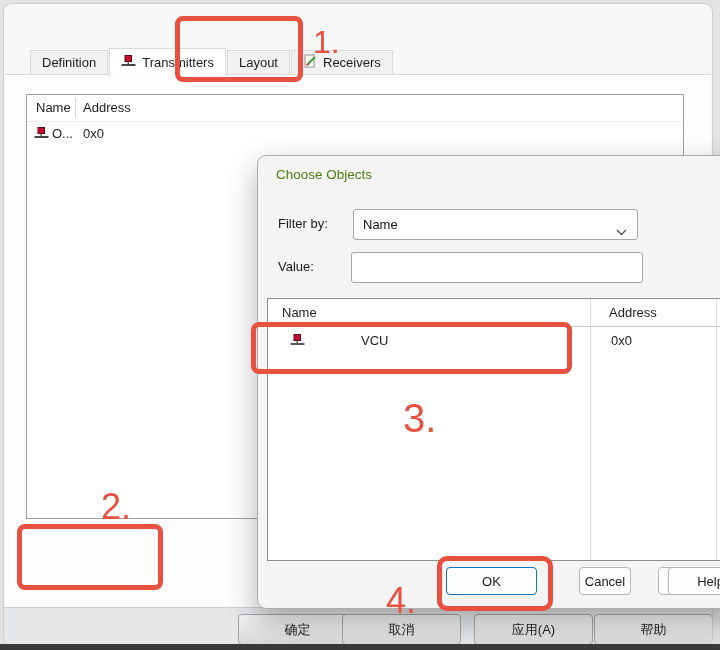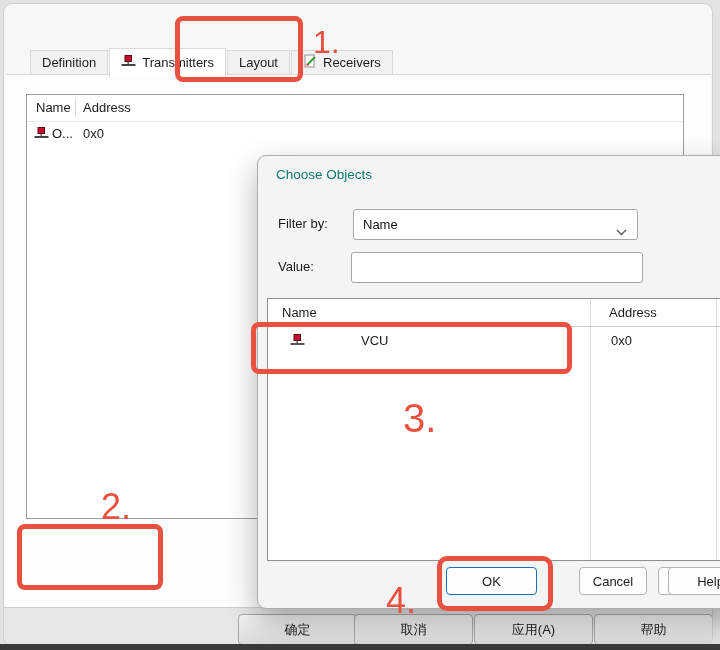--- a/index.html
+++ b/index.html
@@ -43,21 +43,21 @@
     border-top:1px solid #cfcfcf;}
   .cn-btn{position:absolute;top:6px;height:31px;width:119px;background:linear-gradient(#f5f5f5,#dadada);
     border:1px solid #a7a7a7;border-radius:4px;font-size:13px;color:#222;
     display:flex;align-items:center;justify-content:center;box-sizing:border-box;}
 
   .dark-bar{position:absolute;left:0;bottom:0;width:720px;height:6px;background:#3a3a3a;z-index:4;}
 
   
   .dialog{position:absolute;left:257px;top:155px;width:482px;height:452px;background:#f4f4f4;
     border:1px solid #adadad;border-radius:9px;box-shadow:0 12px 30px rgba(0,0,0,0.30);z-index:10;}
-  .dlg-title{position:absolute;left:18px;top:11px;font-size:13.5px;color:#0f766e;}
+  .dlg-title{position:absolute;left:18px;top:11px;font-size:13.5px;color:#4d7c0f;}
   .dlg-label{position:absolute;font-size:13px;color:#1a1a1a;}
   .lbl-filterby{left:20px;top:60px;}
   .lbl-value{left:20px;top:103px;}
   .combo{position:absolute;left:95px;top:53px;width:285px;height:31px;background:#fff;
     border:1px solid #a6a6a6;border-radius:3px;box-sizing:border-box;}
   .combo .combo-value{position:absolute;left:9px;top:7px;font-size:13px;color:#111;}
   .combo .chev{position:absolute;right:10px;top:12px;}
   .value-input{position:absolute;left:93px;top:96px;width:292px;height:31px;background:#fff;
     border:1px solid #a6a6a6;border-radius:3px;box-sizing:border-box;font-size:13px;padding:0 8px;
     font-family:"Liberation Sans",sans-serif;color:#111;}
@@ -71,21 +71,21 @@
   .dlg-list .vline{position:absolute;top:0;bottom:0;width:1px;background:#dcdcdc;}
   .dlg-list .lv-row{position:absolute;left:0;top:27px;height:30px;width:100%;font-size:13px;color:#1b1b1b;}
   .dlg-list .row-icon{position:absolute;left:22px;top:8px;}
   .dlg-list .row-name{position:absolute;left:46px;top:7px;margin-left:47px;}
   .dlg-list .row-addr{position:absolute;left:343px;top:7px;}
 
   .dlg-btn{position:absolute;top:411px;height:28px;background:#fdfdfd;border:1px solid #b5b5b5;
     border-radius:4px;font-size:13px;color:#1b1b1b;display:flex;align-items:center;justify-content:center;
     box-sizing:border-box;}
   .btn-ok{left:188px;width:91px;border:1.5px solid #1271b8;}
-  .btn-cancel{left:321px;width:68px;}
+  .btn-cancel{left:321px;width:52px;}
   .btn-help{left:410px;width:85px;}
 
   
   .ann-box{position:absolute;border:5px solid #e8503f;border-radius:8px;z-index:50;}
   .ann-num{position:absolute;color:#e8503f;z-index:50;font-family:"Liberation Sans",sans-serif;}
   .box1{left:175px;top:16px;width:118px;height:56px;}
   .box2{left:17px;top:524px;width:136px;height:56px;}
   .box3{left:251px;top:322px;width:311px;height:42px;}
   .box4{left:437px;top:556px;width:106px;height:45px;border-radius:10px;}
   .num1{left:313px;top:24px;font-size:32px;}
@@ -146,21 +146,21 @@
       <button class="win-btn btn-add">
         <span><span class="accel">A</span><span>dd...</span></span>
       </button>
       <button class="win-btn btn-remove">
         <span><span class="accel">R</span><span>emove</span></span>
       </button>
     </div>
 
     <div class="bottom-strip">
       <button class="cn-btn" style="left:234px;">确定</button>
-      <button class="cn-btn" style="left:350px;">取消</button>
+      <button class="cn-btn" style="left:338px;">取消</button>
       <button class="cn-btn" style="left:590px;">帮助</button>
       <button class="cn-btn" style="left:470px;">应用(A)</button>
     </div>
   </div>
 
   <div class="dialog">
     <div class="dlg-title">Choose Objects</div>
 
     <span class="dlg-label lbl-filterby">Filter by:</span>
     <div class="combo">

